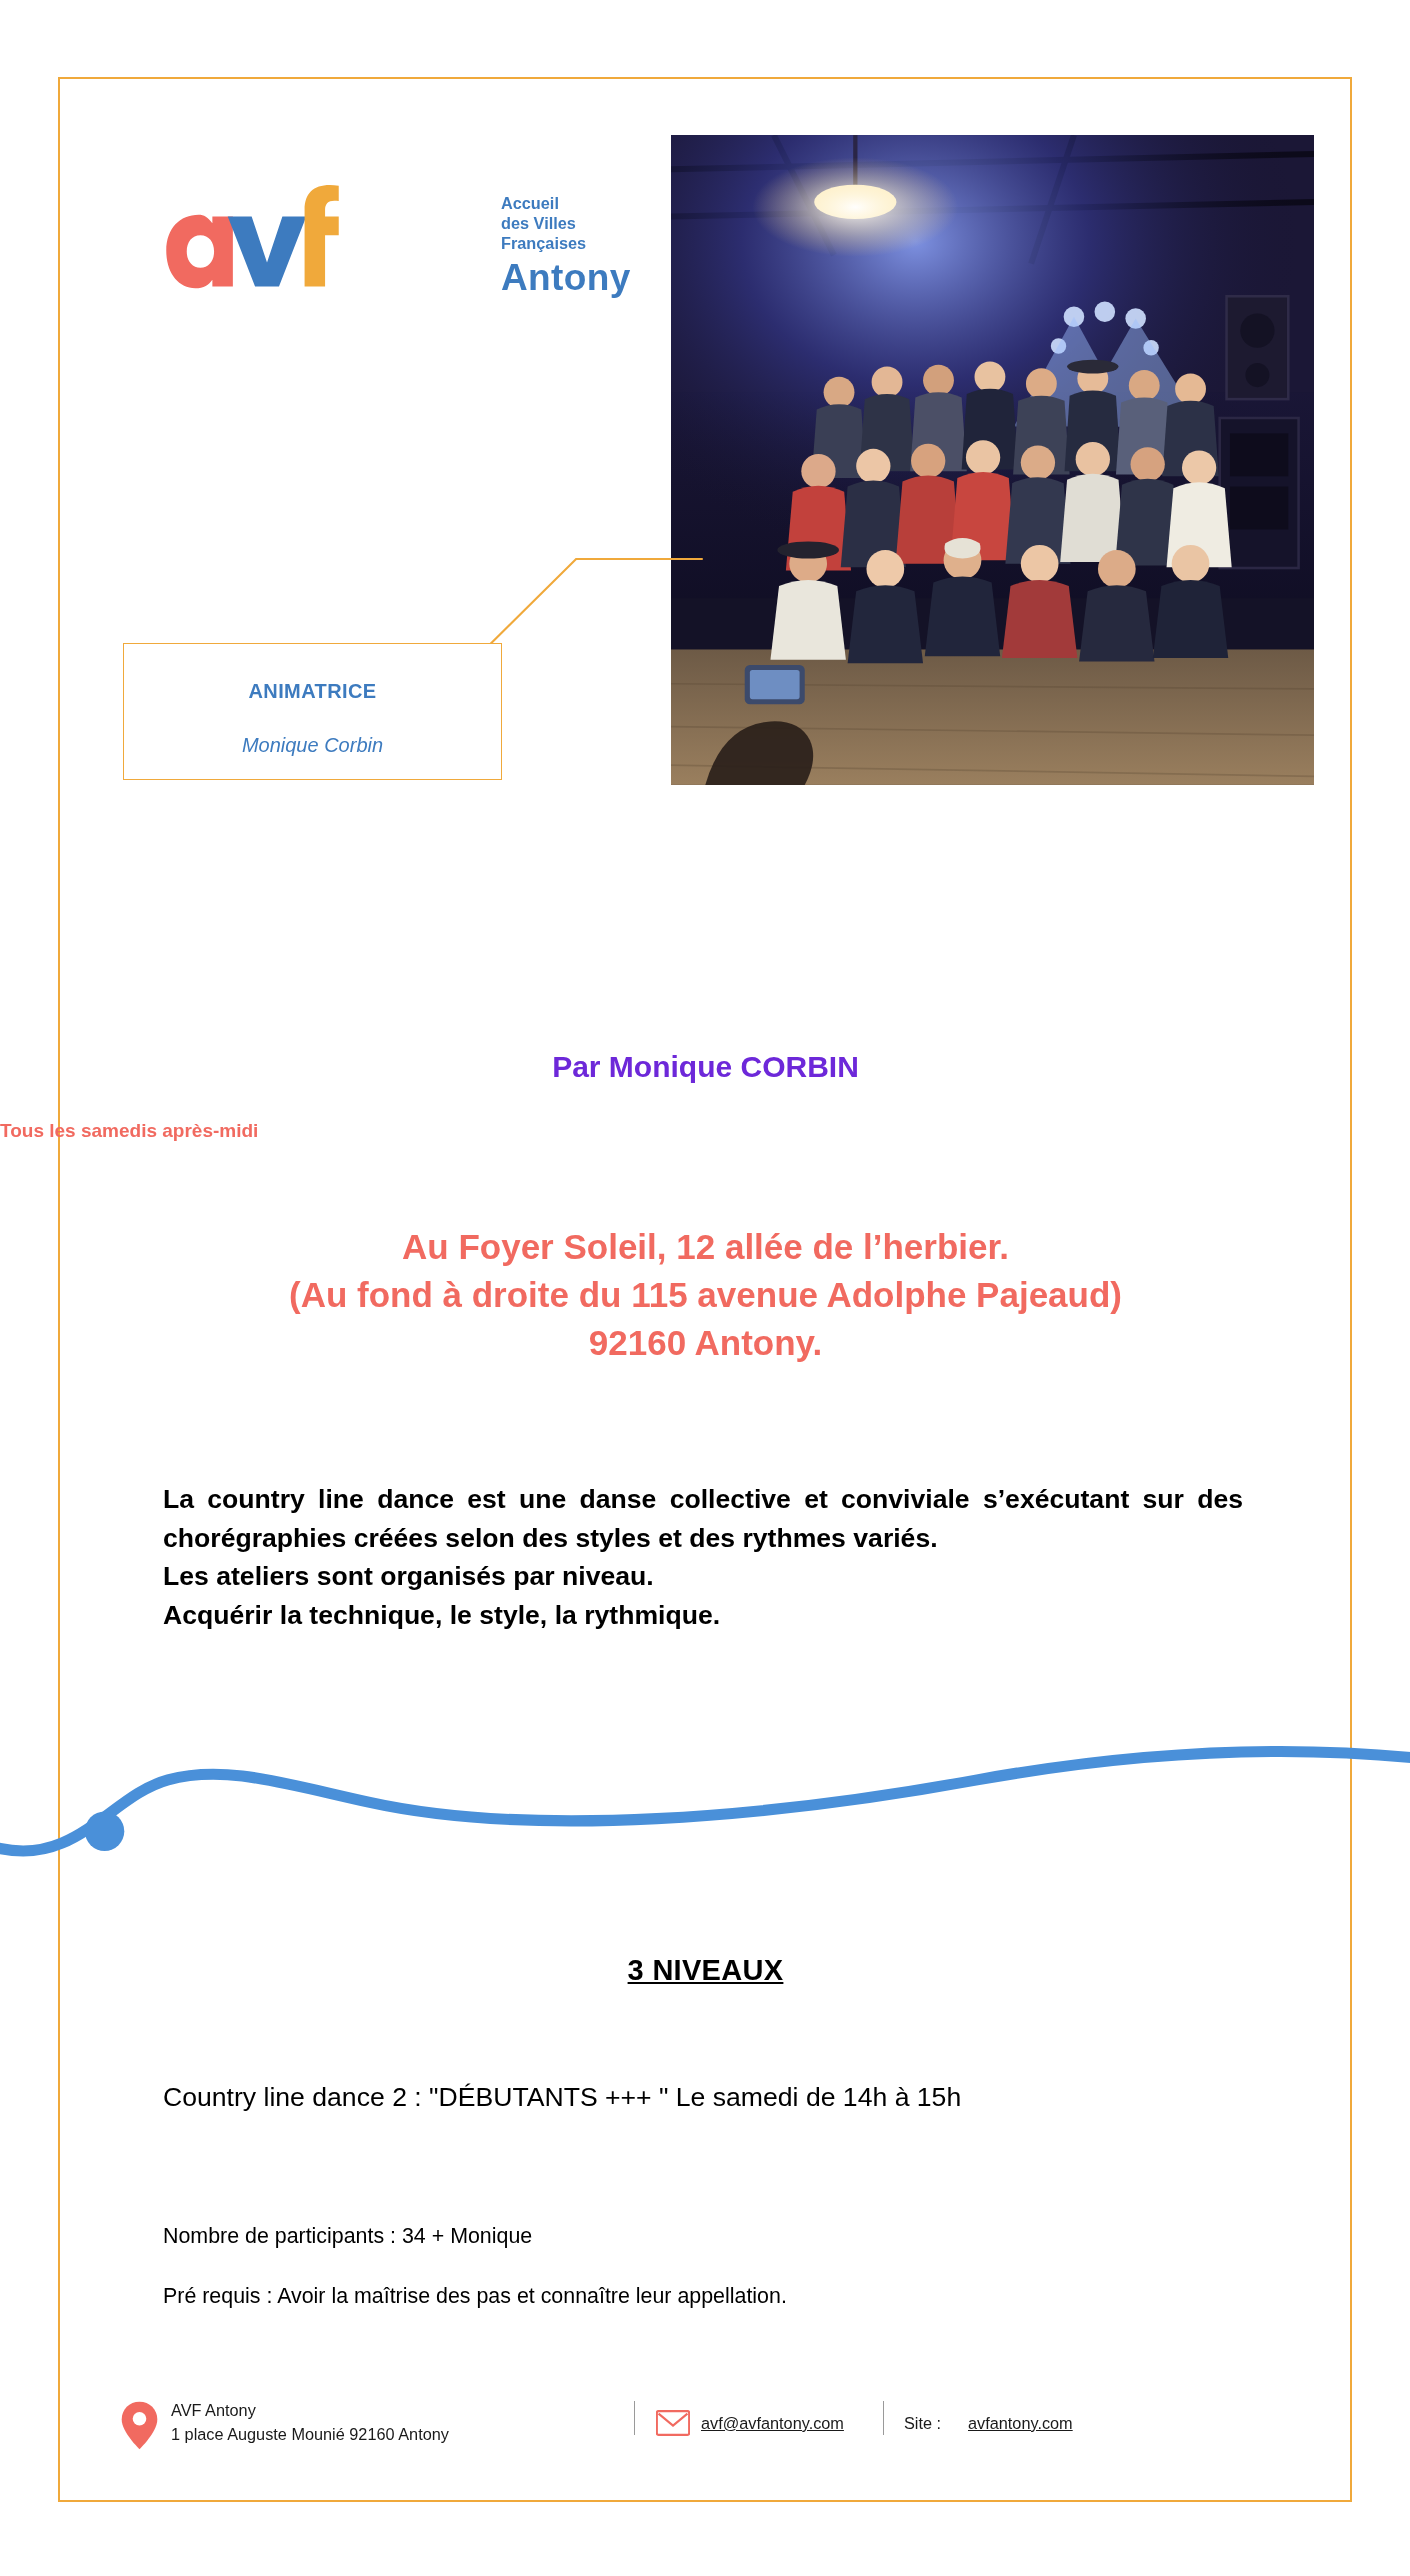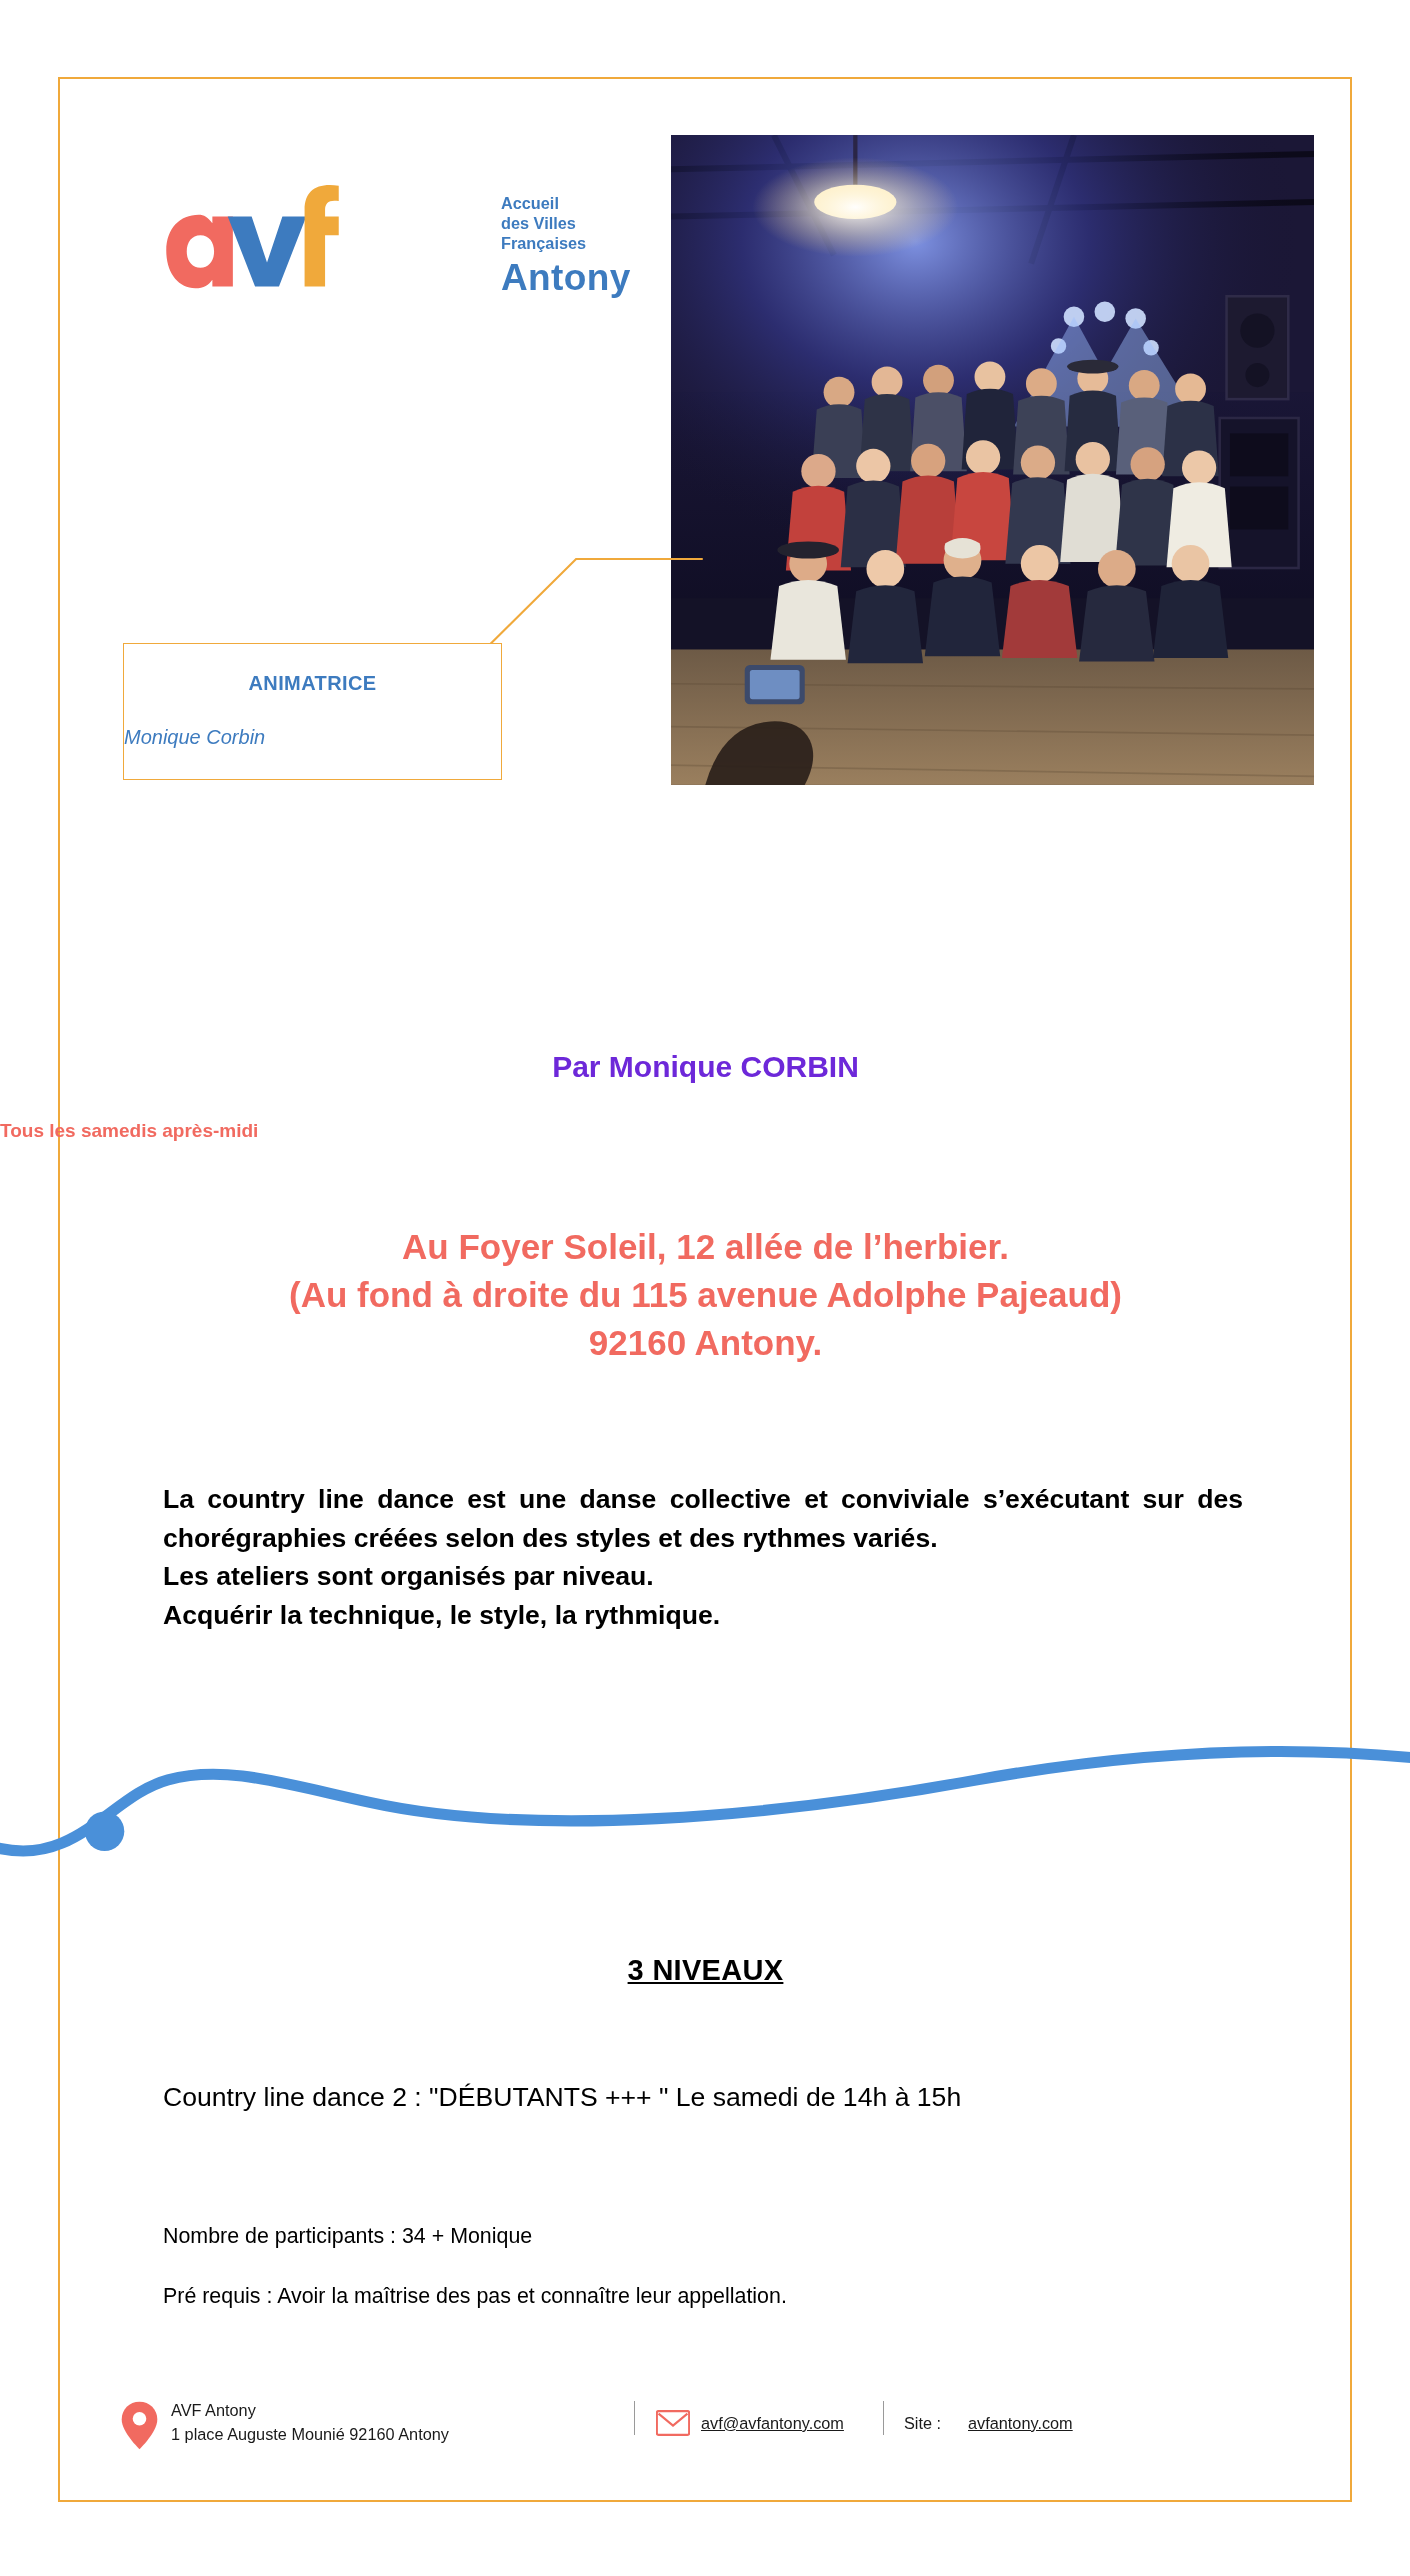--- a/index.html
+++ b/index.html
@@ -88,28 +88,28 @@
     left: 123px;
     top: 643px;
     width: 379px;
     height: 137px;
     border: 1.7px solid #F0A93B;
     box-sizing: border-box;
     background: #ffffff;
   }
   .callout-title {
     text-align: center;
-    margin-top: 28px;
+    margin-top: 36px;
     font-size: 20px;
     font-weight: bold;
     color: #3D7BBF;
     letter-spacing: 0.4px;
   }
   .callout-name {
-    text-align: left;
+    text-align: center;
     margin-top: 31px;
     font-size: 20px;
     font-style: italic;
     color: #3D7BBF;
   }
   .callout-leader {
     position: absolute;
     left: 480px;
     top: 470px;
     width: 223px;

